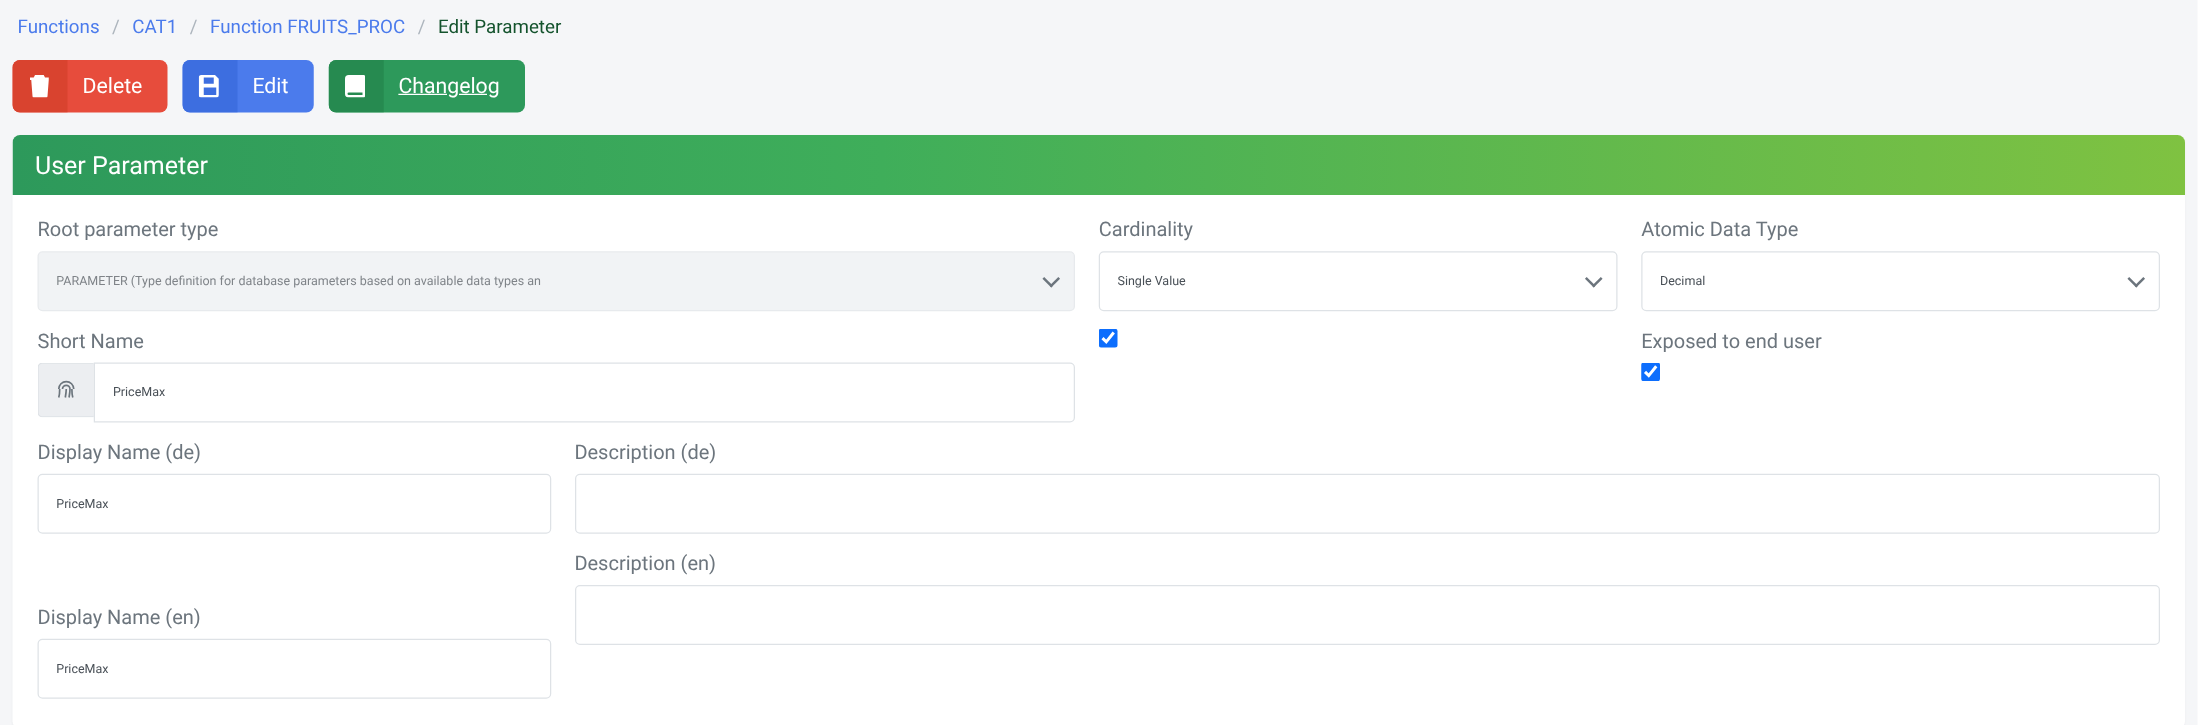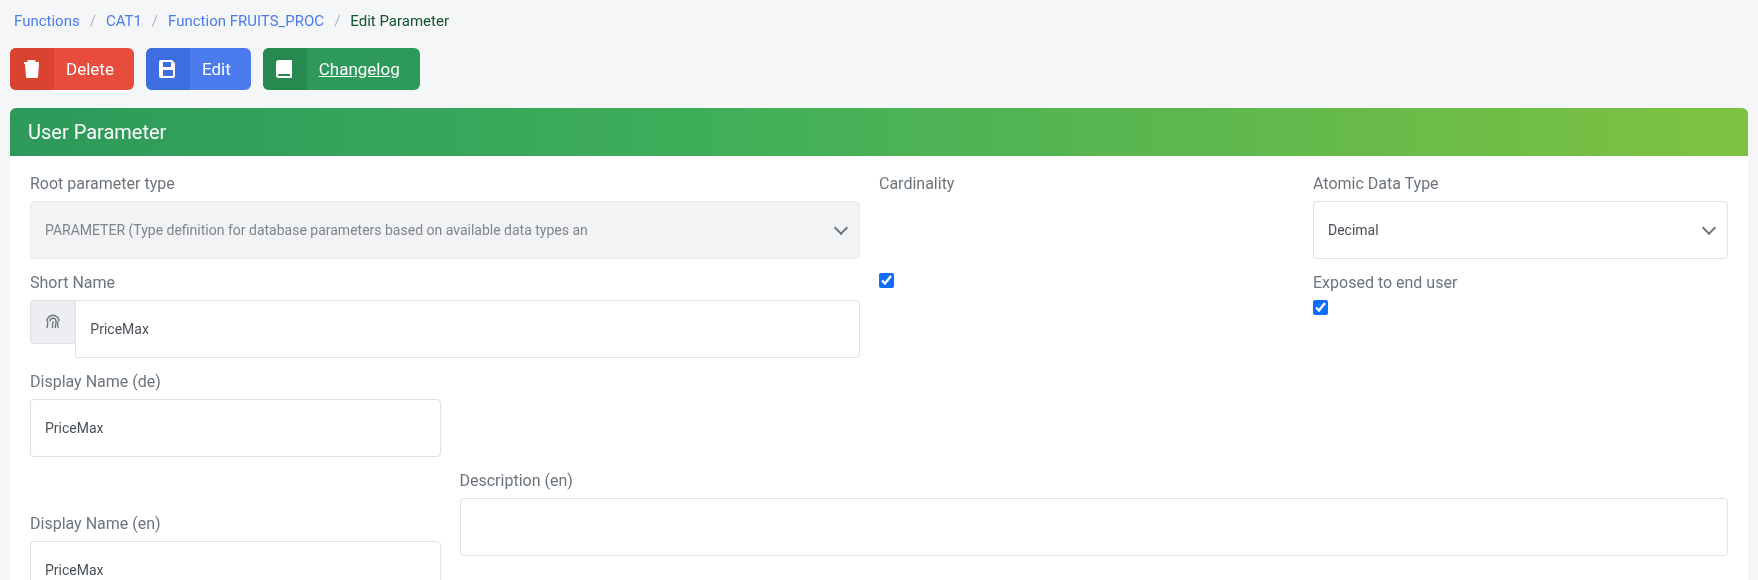--- a/index.html
+++ b/index.html
@@ -83,25 +83,25 @@
     .col-half { flex: 1 1 50%; }
     .col-quarter { flex: 1 1 25%; }
     .label {
       display: block;
       color: #6c757d;
       font-size: 16px;
       margin-bottom: 8px;
     }
     .form-control, .form-select {
       width: 100%;
-      height: 58px;
+      height: 48px;
       border: 1px solid #dee2e6;
       border-radius: 4px;
       padding: 0 14px;
-      font-size: 14px;
+      font-size: 10px;
       color: #495057;
       background: #fff;
       font-family: inherit;
     }
     .form-select {
       appearance: none;
       padding-right: 36px;
       background-image: none;
       position: relative;
     }
@@ -197,20 +197,25 @@
       <div class="col-half">
         <label class="label">Root parameter type</label>
         <div class="select-wrap">
           <select class="form-select disabled" disabled="">
             <option>PARAMETER (Type definition for database parameters based on available data types an</option>
           </select>
         </div>
       </div>
       <div class="col-quarter">
         <label class="label">Cardinality</label>
+        <div class="select-wrap">
+          <select class="form-select">
+            <option>Single Value</option>
+          </select>
+        </div>
       </div>
       <div class="col-quarter">
         <label class="label">Atomic Data Type</label>
         <div class="select-wrap">
           <select class="form-select">
             <option>Decimal</option>
           </select>
         </div>
       </div>
     </div>
@@ -238,20 +243,24 @@
         <label class="label">Exposed to end user</label>
         <input type="checkbox" class="chk" checked="" style="">
       </div>
     </div>
 
     <div class="row">
       <div style="flex:0 0 calc(25% - 14px);">
         <label class="label">Display Name (de)</label>
         <input type="text" class="form-control" value="PriceMax" style="">
       </div>
+      <div style="flex:1;">
+        <label class="label">Description (de)</label>
+        <input type="text" class="form-control" value="" style="">
+      </div>
     </div>
 
     <div class="row" style="margin-bottom:0;">
       <div style="flex:0 0 calc(25% - 14px);margin-top:43px;">
         <label class="label">Display Name (en)</label>
         <input type="text" class="form-control" value="PriceMax" style="">
       </div>
       <div style="flex:1;">
         <label class="label">Description (en)</label>
         <input type="text" class="form-control" value="" style="">

